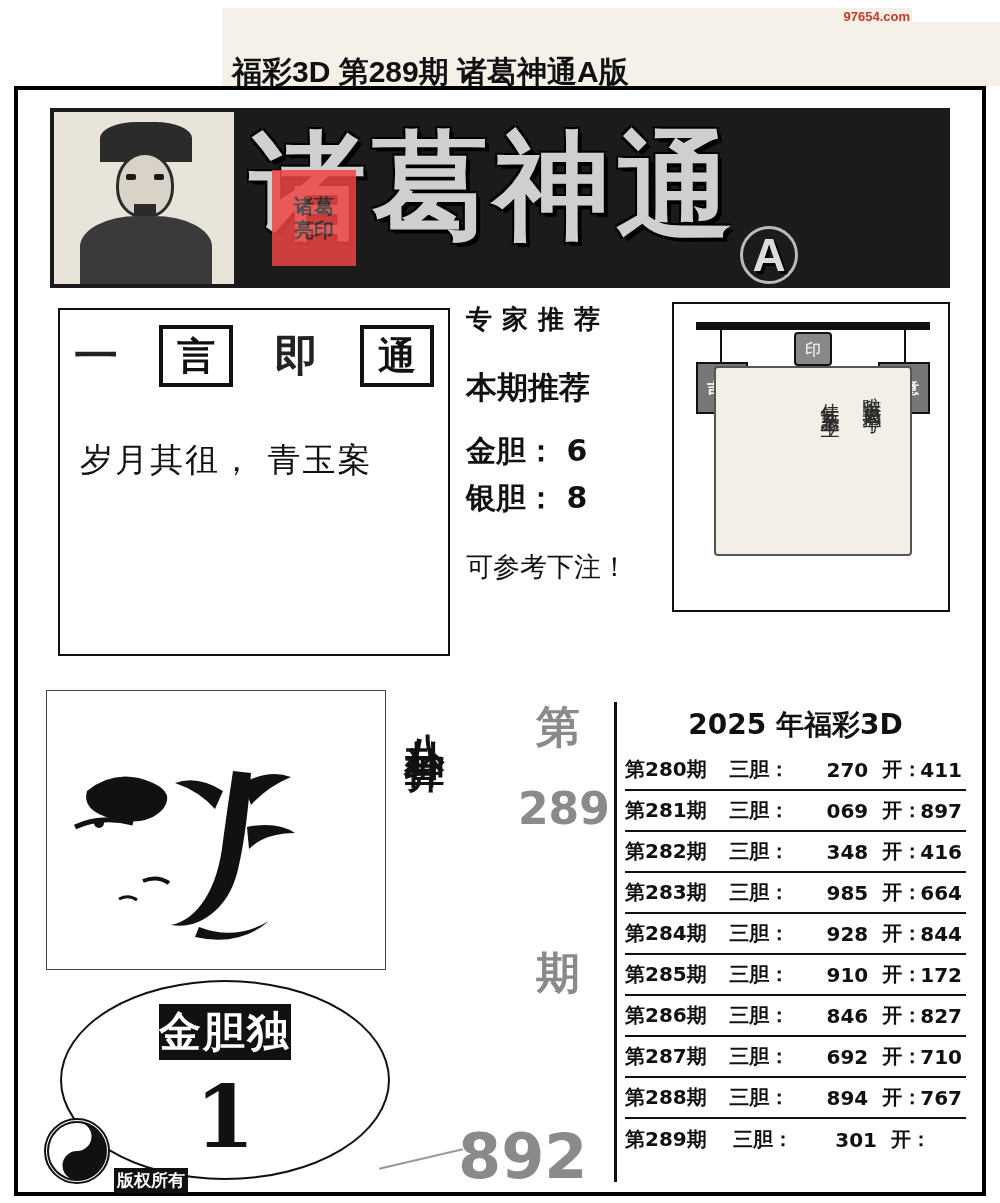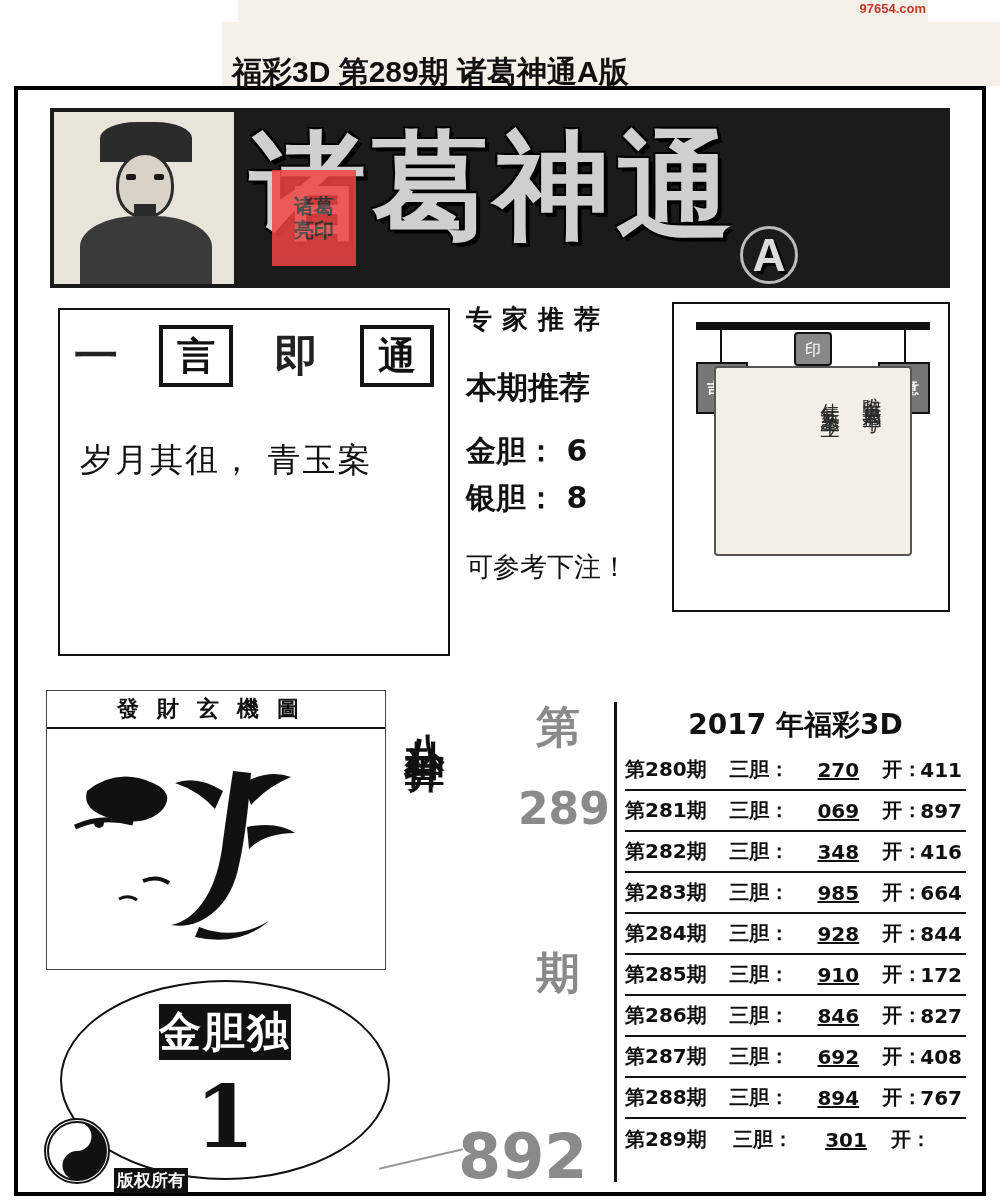--- a/index.html
+++ b/index.html
@@ -6,23 +6,22 @@
   html, body { margin:0; padding:0; }
   body {
     width:1000px; height:1203px;
     background:#fff;
     font-family: "Liberation Sans", sans-serif;
     position:relative;
     overflow:hidden;
   }
   
   #topbar {
-    position:absolute; left:222px; top:0; width:690px; height:22px;
+    position:absolute; left:222px; top:8px; width:690px; height:22px;
     background:#f5f0e8;
-    margin-left:16px;
   }
   #watermark {
     position:absolute; right:2px; top:1px;
     font-size:13px; color:#c0392b; font-weight:bold;
     letter-spacing:0px;
     font-family:"Liberation Sans", sans-serif;
   }
   
   #titleband {
     position:absolute; left:222px; top:22px; width:778px; height:64px;
@@ -170,21 +169,21 @@
     display:flex; align-items:center;
     border-bottom:2px solid #111;
     height:41px;
     font-size:20px; font-weight:bold; color:#111;
     font-family:"DejaVu Sans", sans-serif;
     white-space:nowrap;
   }
   .hist-row:last-child { border-bottom:none; }
   .h-iss { width:108px; }
   .h-lab { width:82px; }
-  .h-san { width:62px; text-align:center;text-decoration:underline; }
+  .h-san { width:62px; text-align:right; }
   .h-open { width:52px; text-align:right; padding-left:14px;}
   .h-val { flex:1; text-align:right; padding-right:4px;}
   
   #artbox {
     position:absolute; left:28px; top:600px; width:340px; height:280px;
     border:1px solid #444; background:#fff; overflow:hidden;
   }
   #art-head {
     position:absolute; left:0; top:0; width:340px; height:38px;
     border-bottom:2px solid #111;
@@ -310,21 +309,21 @@
     <div class="tag" style="left:22px;">吉祥</div>
     <div class="tag" style="left:204px;">如意</div>
     <div id="scroll-emblem">印</div>
     <div id="scroll-paper">
       <div class="vtext" style="right:26px; top:14px;">唯留夷与揭车兮</div>
       <div class="vtext" style="right:68px; top:20px;">佳气葱葱至今王</div>
     </div>
   </div>
 
   <div id="history">
-    <div id="hist-title">2017 年福彩3D</div>
+    <div id="hist-title">2025 年福彩3D</div>
     <div id="hist-rows">
         <div class="hist-row">
           <span class="h-iss">第280期</span>
           <span class="h-lab">三胆：</span>
           <span class="h-san">270</span>
           <span class="h-open">开：</span>
           <span class="h-val">411</span>
         </div>
         <div class="hist-row">
           <span class="h-iss">第281期</span>
@@ -366,41 +365,40 @@
           <span class="h-lab">三胆：</span>
           <span class="h-san">846</span>
           <span class="h-open">开：</span>
           <span class="h-val">827</span>
         </div>
         <div class="hist-row">
           <span class="h-iss">第287期</span>
           <span class="h-lab">三胆：</span>
           <span class="h-san">692</span>
           <span class="h-open">开：</span>
-          <span class="h-val">408</span>
+          <span class="h-val">710</span>
         </div>
         <div class="hist-row">
           <span class="h-iss">第288期</span>
           <span class="h-lab">三胆：</span>
           <span class="h-san">894</span>
           <span class="h-open">开：</span>
           <span class="h-val">767</span>
         </div>
         <div class="hist-row">
           <span class="h-iss">第289期</span>
           <span class="h-lab">三胆：</span>
           <span class="h-san">301</span>
           <span class="h-open">开：</span>
           <span class="h-val"></span>
         </div>
       </div>
   </div>
 
   <div id="artbox">
-    <div id="art-head">發財玄機圖</div>
     <div id="art-draw">
       <svg width="340" height="238" viewBox="0 0 340 238">
         <path d="M40 60 q30 -24 66 -8 q22 10 10 26 q-16 18 -50 10 q-32 -8 -26 -28 z" fill="#111"></path>
         <path d="M28 96 q26 -12 58 -4" stroke="#111" stroke-width="5" fill="none"></path>
         <circle cx="52" cy="92" r="5" fill="#111"></circle>
         <path d="M96 150 q14 -6 26 2" stroke="#111" stroke-width="4" fill="none"></path>
         <path d="M72 168 q10 -5 18 1" stroke="#111" stroke-width="3" fill="none"></path>
         <path d="M186 40 q-6 40 -10 70 q-4 36 -18 58 q-14 22 -34 26 q24 4 44 -14 q18 -16 24 -46 q8 -36 12 -92 z" fill="#111"></path>
         <path d="M196 52 q26 -14 48 -6 q-24 10 -40 28 z" fill="#111"></path>
         <path d="M176 60 q-26 -16 -48 -8 q24 8 40 26 z" fill="#111"></path>

